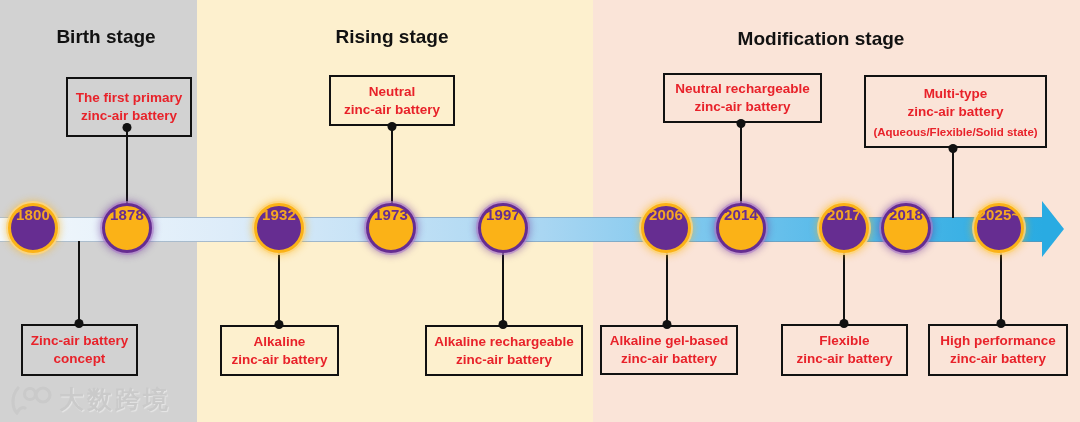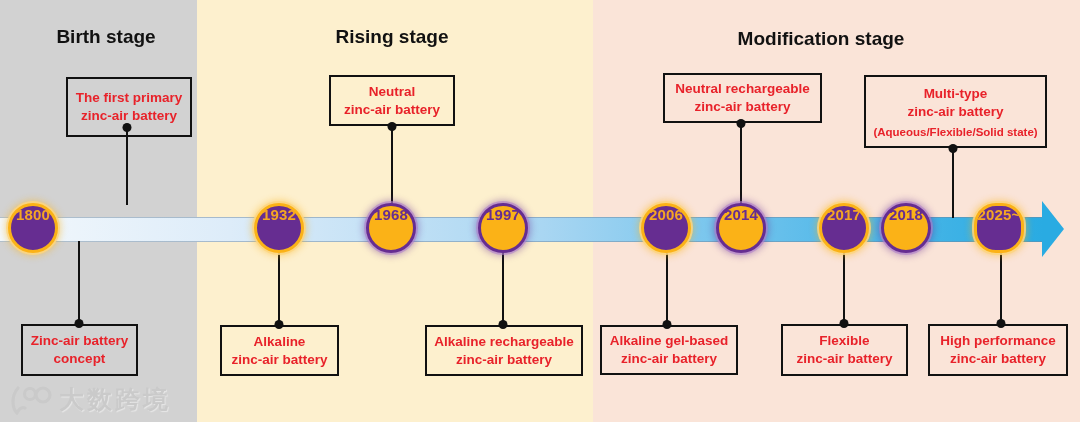--- a/index.html
+++ b/index.html
@@ -64,42 +64,45 @@
   <div class="connector connector--dot-bottom" style="left:78px;top:241px;height:83px;"></div>
   <div class="connector connector--dot-bottom" style="left:278px;top:250px;height:75px;"></div>
   <div class="connector connector--dot-bottom" style="left:502px;top:250px;height:75px;"></div>
   <div class="connector connector--dot-bottom" style="left:666px;top:250px;height:75px;"></div>
   <div class="connector connector--dot-bottom" style="left:843px;top:250px;height:74px;"></div>
   <div class="connector connector--dot-bottom" style="left:1000px;top:250px;height:74px;"></div>
 
   <div class="node node--purple" style="left:8px;">
       <span>1800</span>
     </div>
+  <div class="node node--orange" style="left:102px;">
+      <span>1878</span>
+    </div>
   <div class="node node--purple" style="left:254px;">
       <span>1932</span>
     </div>
   <div class="node node--orange" style="left:366px;">
-      <span>1968</span>
+      <span>1973</span>
     </div>
   <div class="node node--orange" style="left:478px;">
       <span>1997</span>
     </div>
   <div class="node node--purple" style="left:641px;">
       <span>2006</span>
     </div>
   <div class="node node--orange" style="left:716px;">
       <span>2014</span>
     </div>
   <div class="node node--purple" style="left:819px;">
       <span>2017</span>
     </div>
   <div class="node node--orange" style="left:881px;">
       <span>2018</span>
     </div>
-  <div class="node node--purple" style="left:974px;border-radius:22px;">
+  <div class="node node--purple" style="left:974px;">
       <span>2025~</span>
     </div>
 
   <div class="label-box" style="left:66px;top:77px;width:126px;height:60px;">
     <span class="label-text">The first primary
 zinc-air battery</span>
   </div>
   <div class="label-box" style="left:329px;top:75px;width:126px;height:51px;">
     <span class="label-text">Neutral
 zinc-air battery</span>

